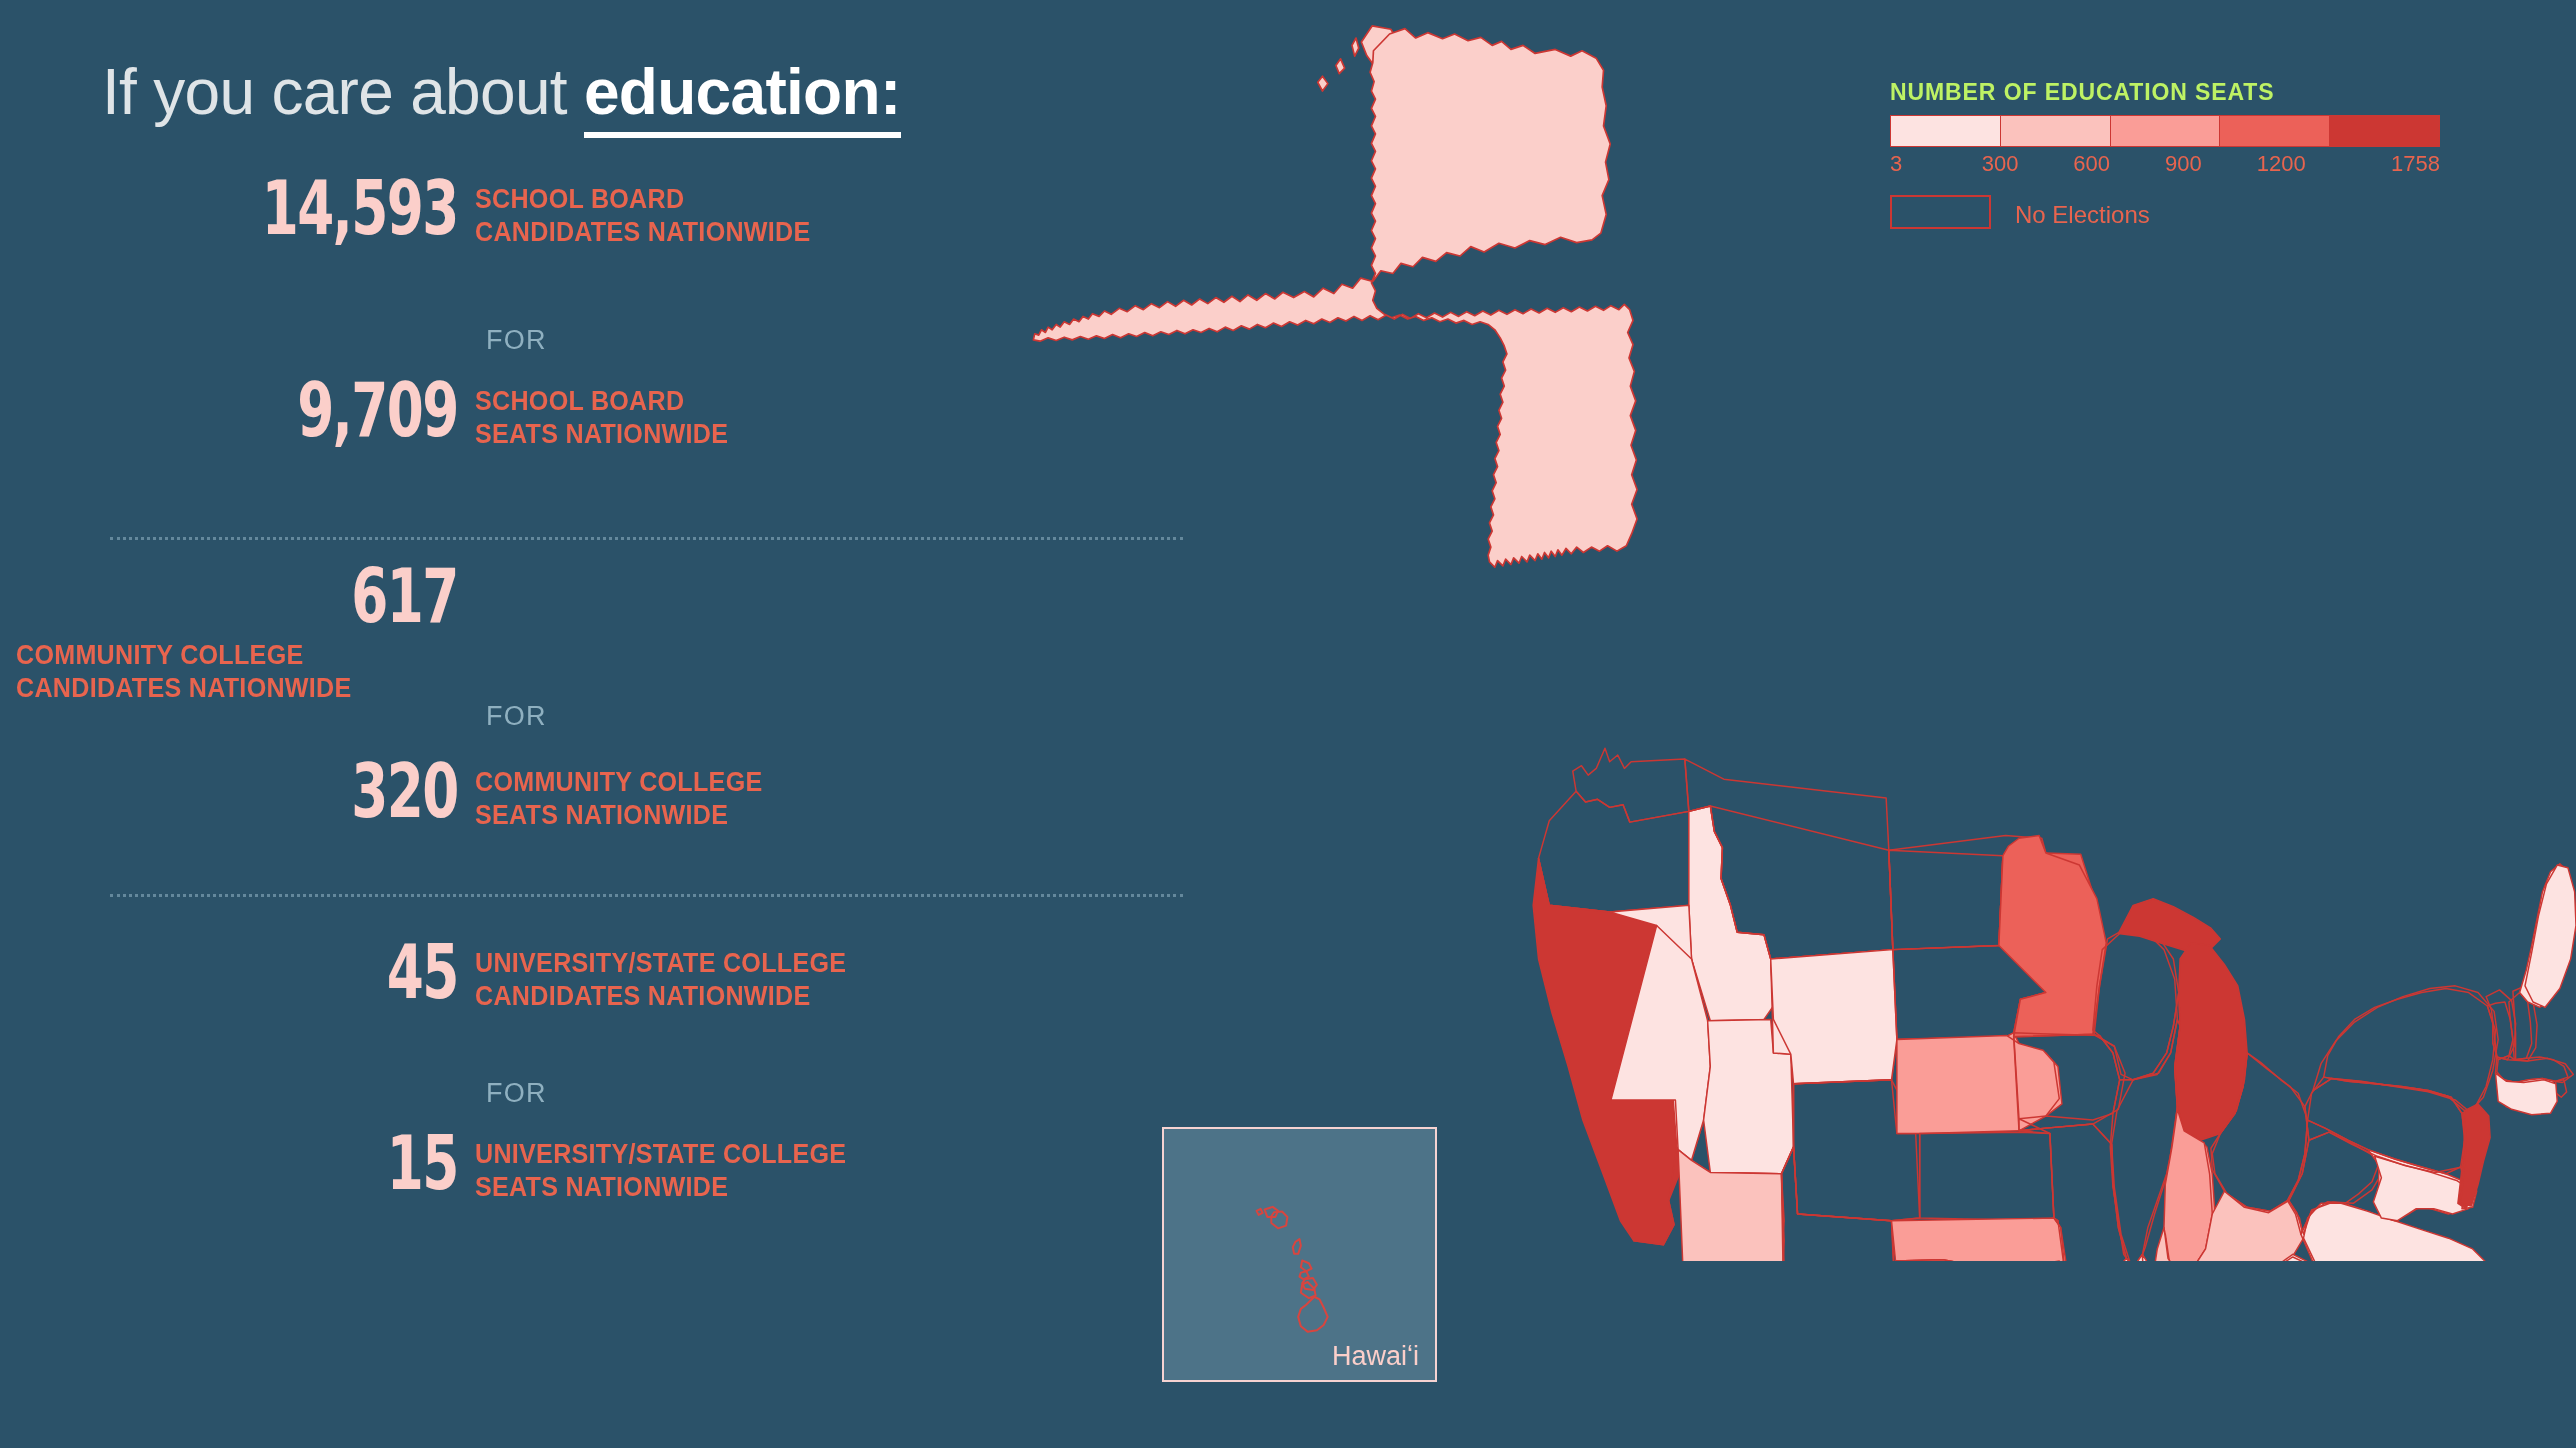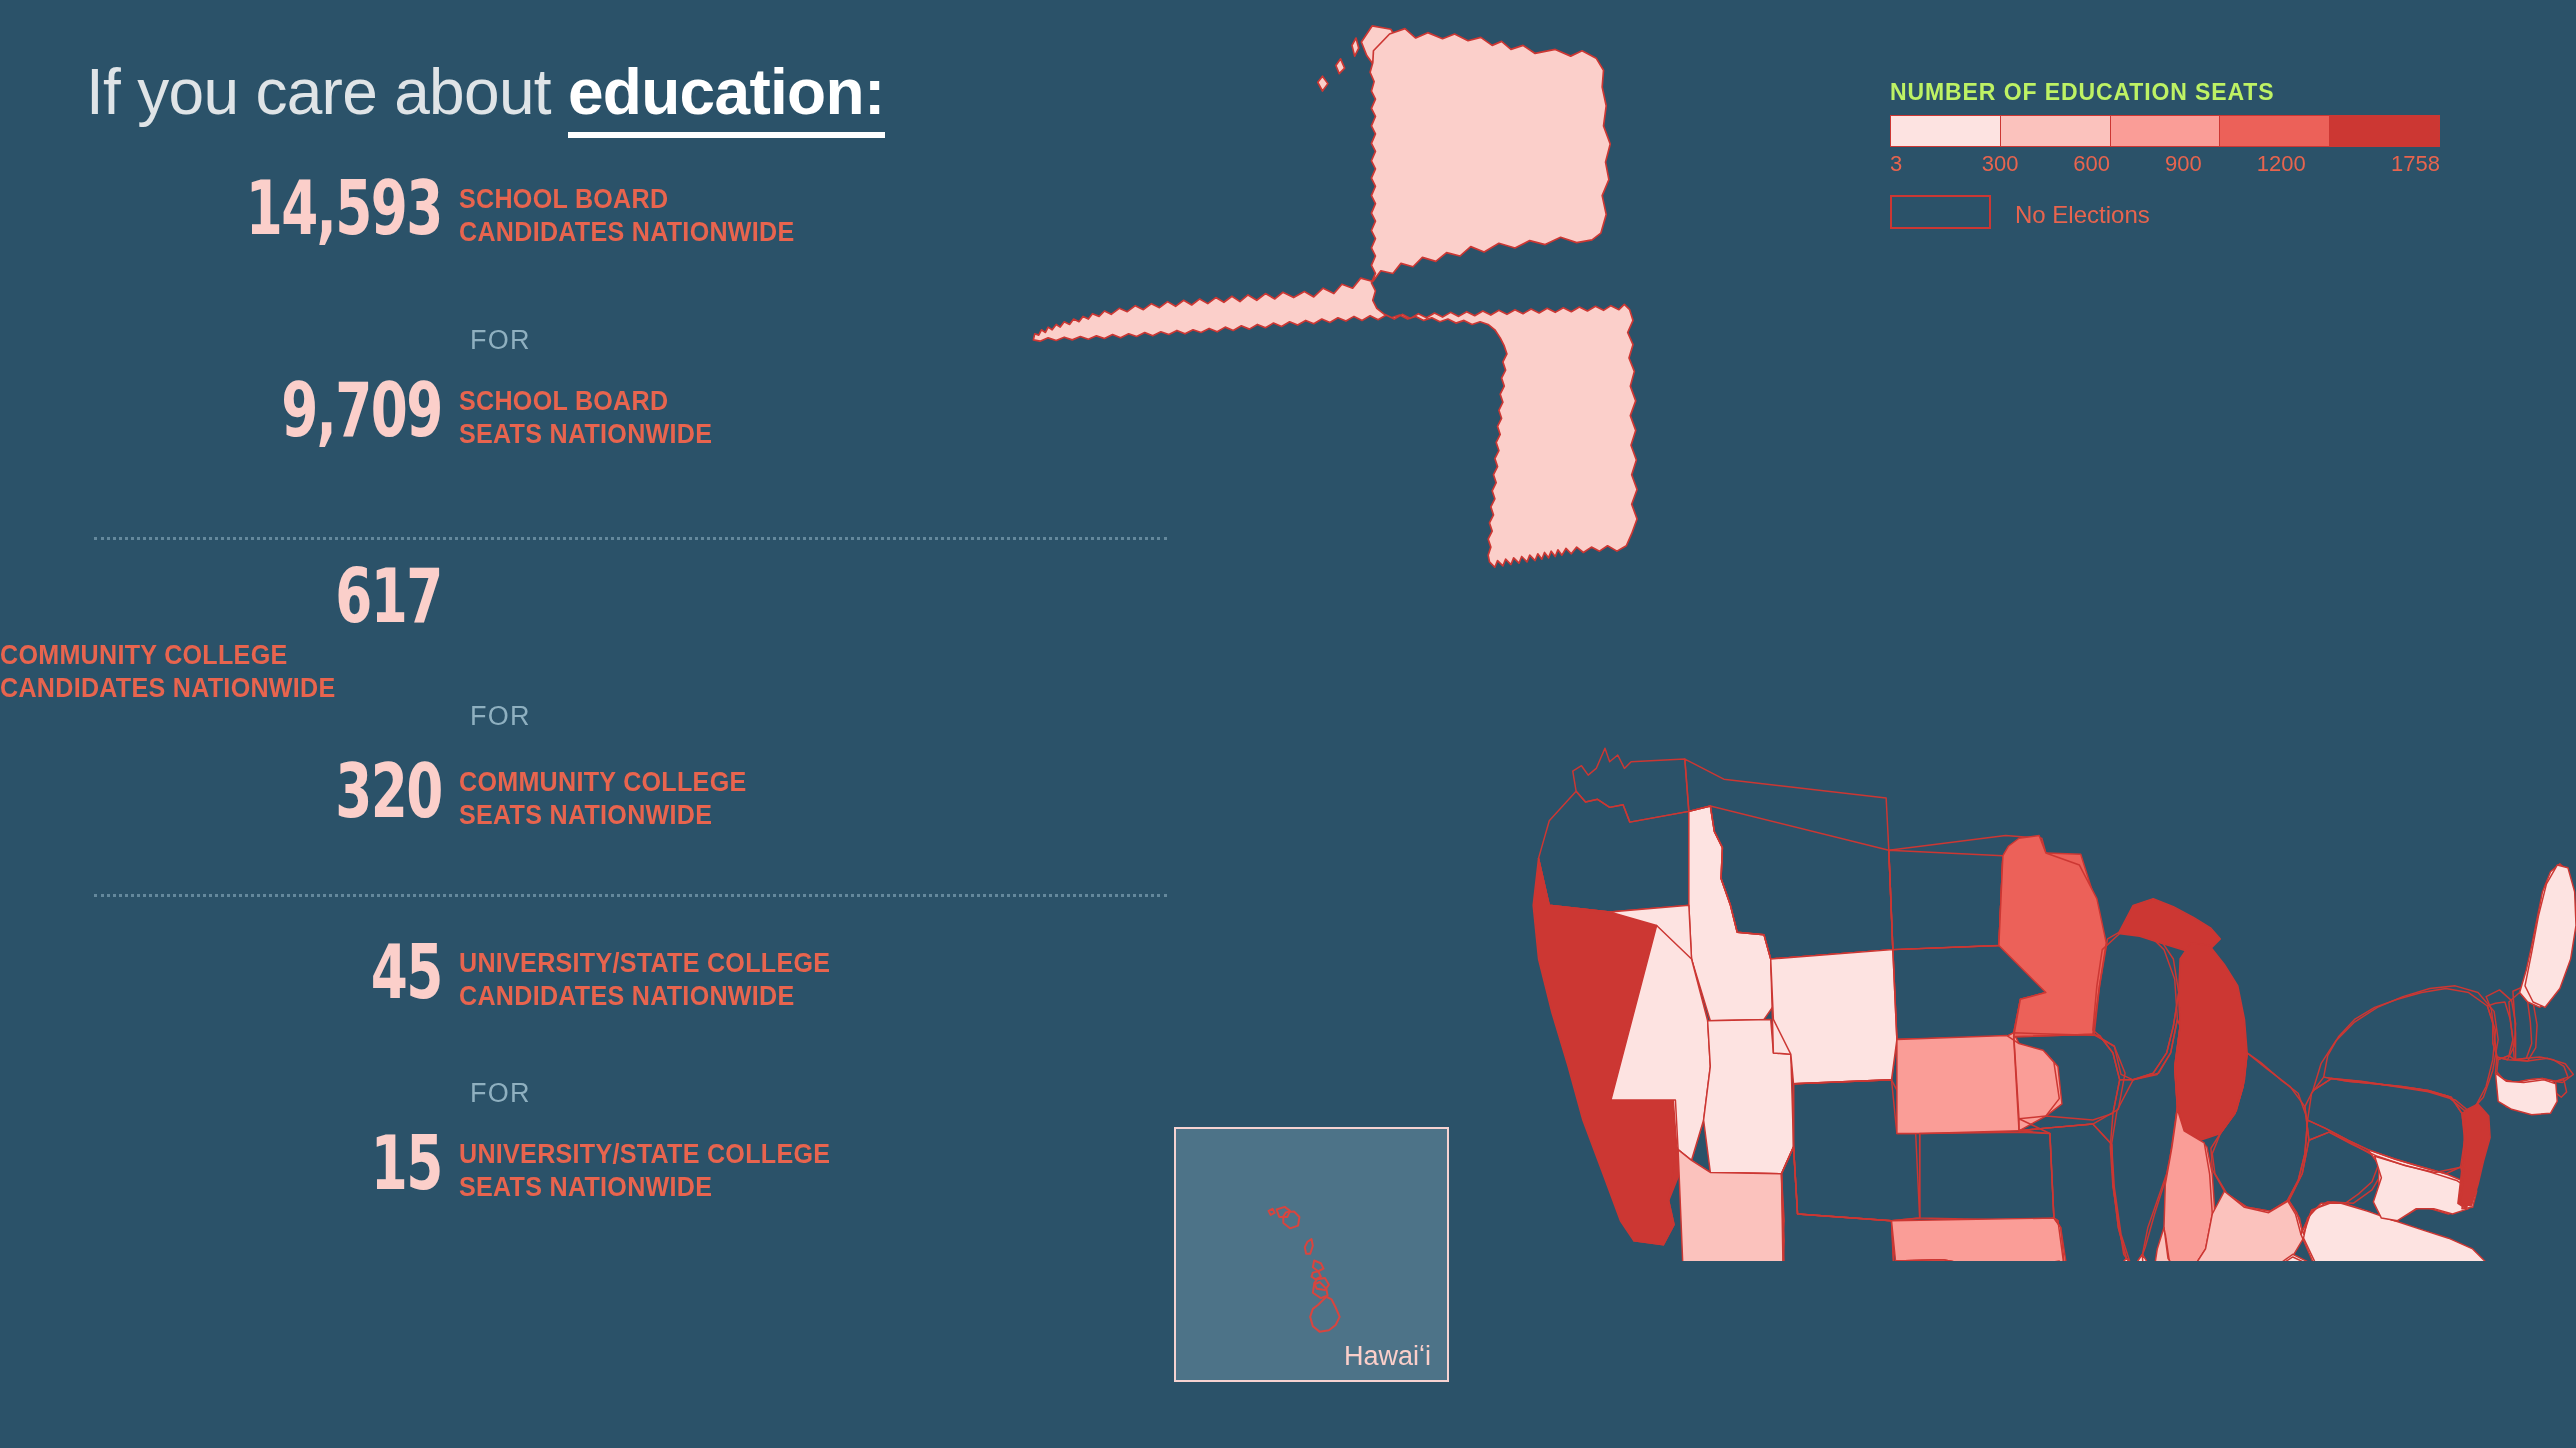--- a/index.html
+++ b/index.html
@@ -3,21 +3,21 @@
 <meta charset="utf-8">
 <style>
   * { margin:0; padding:0; box-sizing:border-box; }
   html,body { width:2576px; height:1448px; overflow:hidden; }
   body {
     background:#2b5269;
     font-family:"Liberation Sans", sans-serif;
     position:relative;
   }
   
-  #left-panel { position:absolute; left:0; top:0; width:1208px; height:1448px; }
+  #left-panel { position:absolute; left:16px; top:0; width:1208px; height:1448px; }
 
   #headline {
     position:absolute; left:86px; top:55px;
     font-size:64px; font-weight:400; color:#dfe4e7;
     letter-spacing:-0.7px; white-space:nowrap;
   }
   #headline .hl-strong {
     color:#ffffff; font-weight:700;
     border-bottom:6px solid #ffffff; padding-bottom:4px;
   }
@@ -64,21 +64,21 @@
   #noelect-swatch {
     width:101px; height:34px; border:2px solid #cc3733; background:transparent;
   }
   #noelect-label { color:#e8644e; font-size:24px; margin-left:24px; }
 
   
   #alaska-map { position:absolute; left:1026px; top:6.7px; }
   #us-map { position:absolute; left:1509px; top:704px; }
   #hawaii-box {
     position:absolute; left:1162px; top:1127px; width:275px; height:255px;
-    background:#4d7388; border:2px solid #f6d3d2;margin-left:12px;
+    background:#4d7388; border:2px solid #f6d3d2;
   }
   #hawaii-label {
     position:absolute; right:16px; bottom:8px;
     color:#fbcfca; font-size:27px; font-weight:400;
   }
   #hawaii-svg { position:absolute; left:0; top:0; }
 </style>
 </head>
 <body>
 

